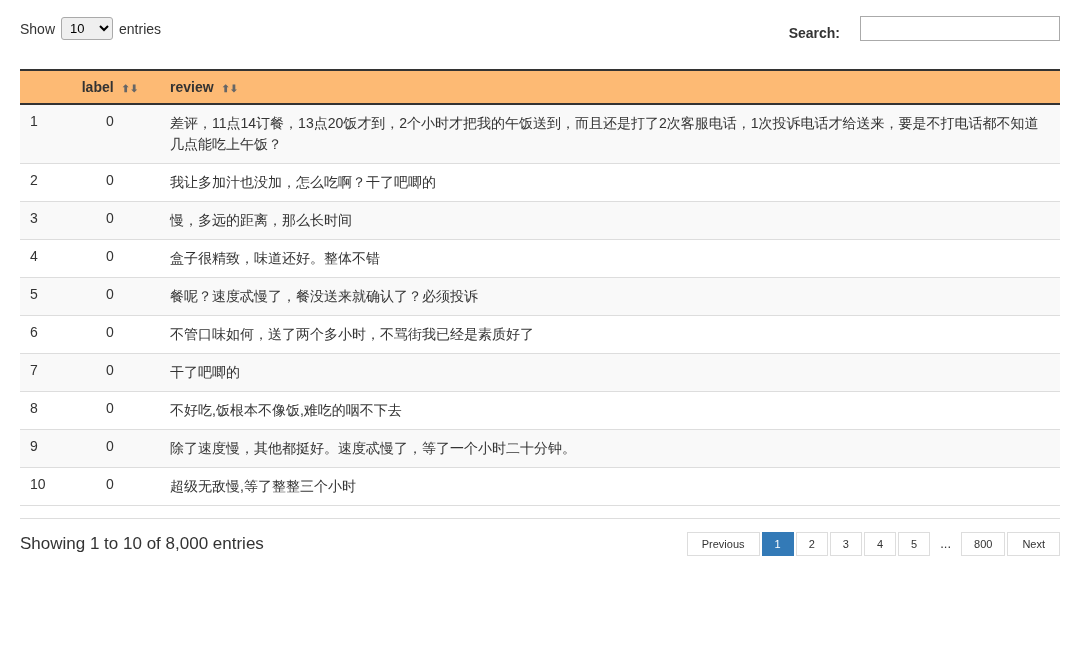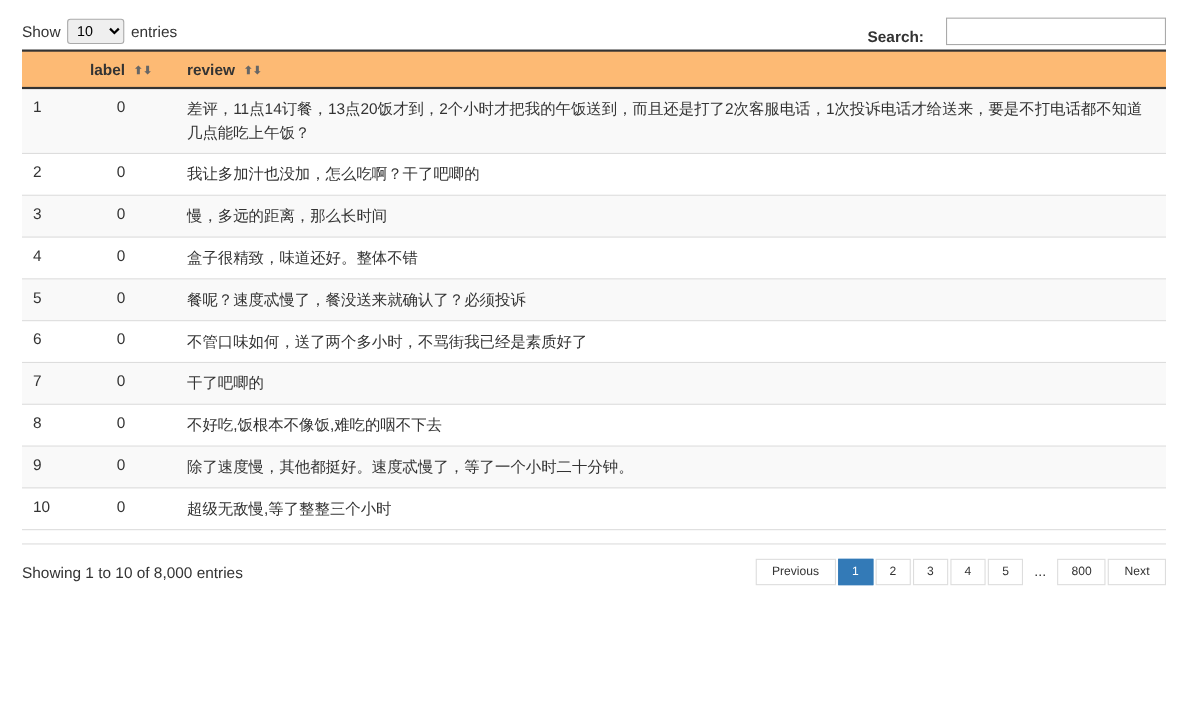--- a/index.html
+++ b/index.html
@@ -9,21 +9,21 @@
       color: #333;
       background: #fff;
       padding: 16px 20px;
     }
 
     
     .top-controls {
       display: flex;
       justify-content: space-between;
       align-items: center;
-      margin-bottom: 4px;
+      margin-bottom: 28px;
     }
     .show-entries {
       display: flex;
       align-items: center;
       gap: 6px;
     }
     .show-entries label {
       font-weight: normal;
     }
     .show-entries select {
@@ -113,21 +113,21 @@
     
     .bottom-controls {
       display: flex;
       justify-content: space-between;
       align-items: center;
       margin-top: 12px;
       border-top: 1px solid #ddd;
       padding-top: 12px;
     }
     .showing-info {
-      font-size: 14px;
+      font-size: 17px;
       color: #333;
     }
     .pagination {
       display: flex;
       align-items: center;
       gap: 2px;
     }
     .pagination button {
       padding: 5px 12px;
       border: 1px solid #ddd;

